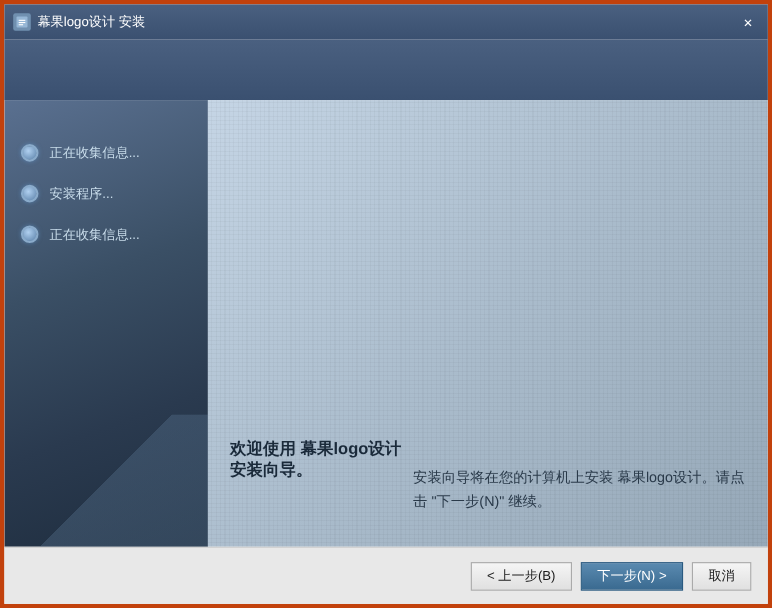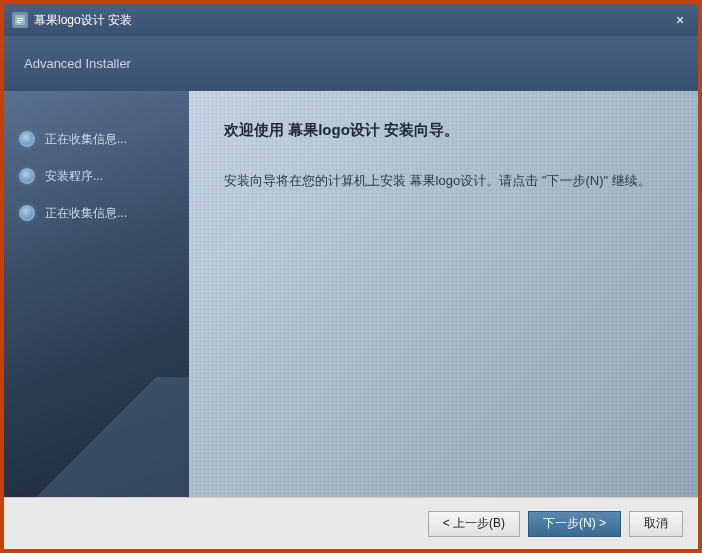--- a/index.html
+++ b/index.html
@@ -135,22 +135,23 @@
       color: #c8dcea;
       font-size: 12px;
     }
 
     .main-panel {
       flex: 1;
       background: linear-gradient(to bottom right, #b8c8d8, #9aaabb);
       background: #a8b8c8;
       position: relative;
       display: flex;
-      flex-direction: column;
-      padding: 30px 35px;
+      flex-direction: row;
+      padding: 30px 20px;
+      align-items: flex-end;
     }
 
     .main-panel {
       background: 
         repeating-linear-gradient(
           0deg,
           transparent,
           transparent 3px,
           rgba(0,0,0,0.03) 3px,
           rgba(0,0,0,0.03) 4px
@@ -222,21 +223,20 @@
           <rect x="3" y="6" width="6" height="1" fill="white"></rect>
           <rect x="3" y="8" width="4" height="1" fill="white"></rect>
         </svg>
       </div>
       <span class="title-text">幕果logo设计 安装</span>
     </div>
     <button class="title-close">×</button>
   </div>
 
   <div class="header-bar">
-    <span class="header-brand">Advanced Installer</span>
   </div>
 
   <div class="content-area">
 
     <div class="sidebar">
       <div class="sidebar-step">
         <div class="step-radio"></div>
         <span class="step-label">正在收集信息...</span>
       </div>
       <div class="sidebar-step">

